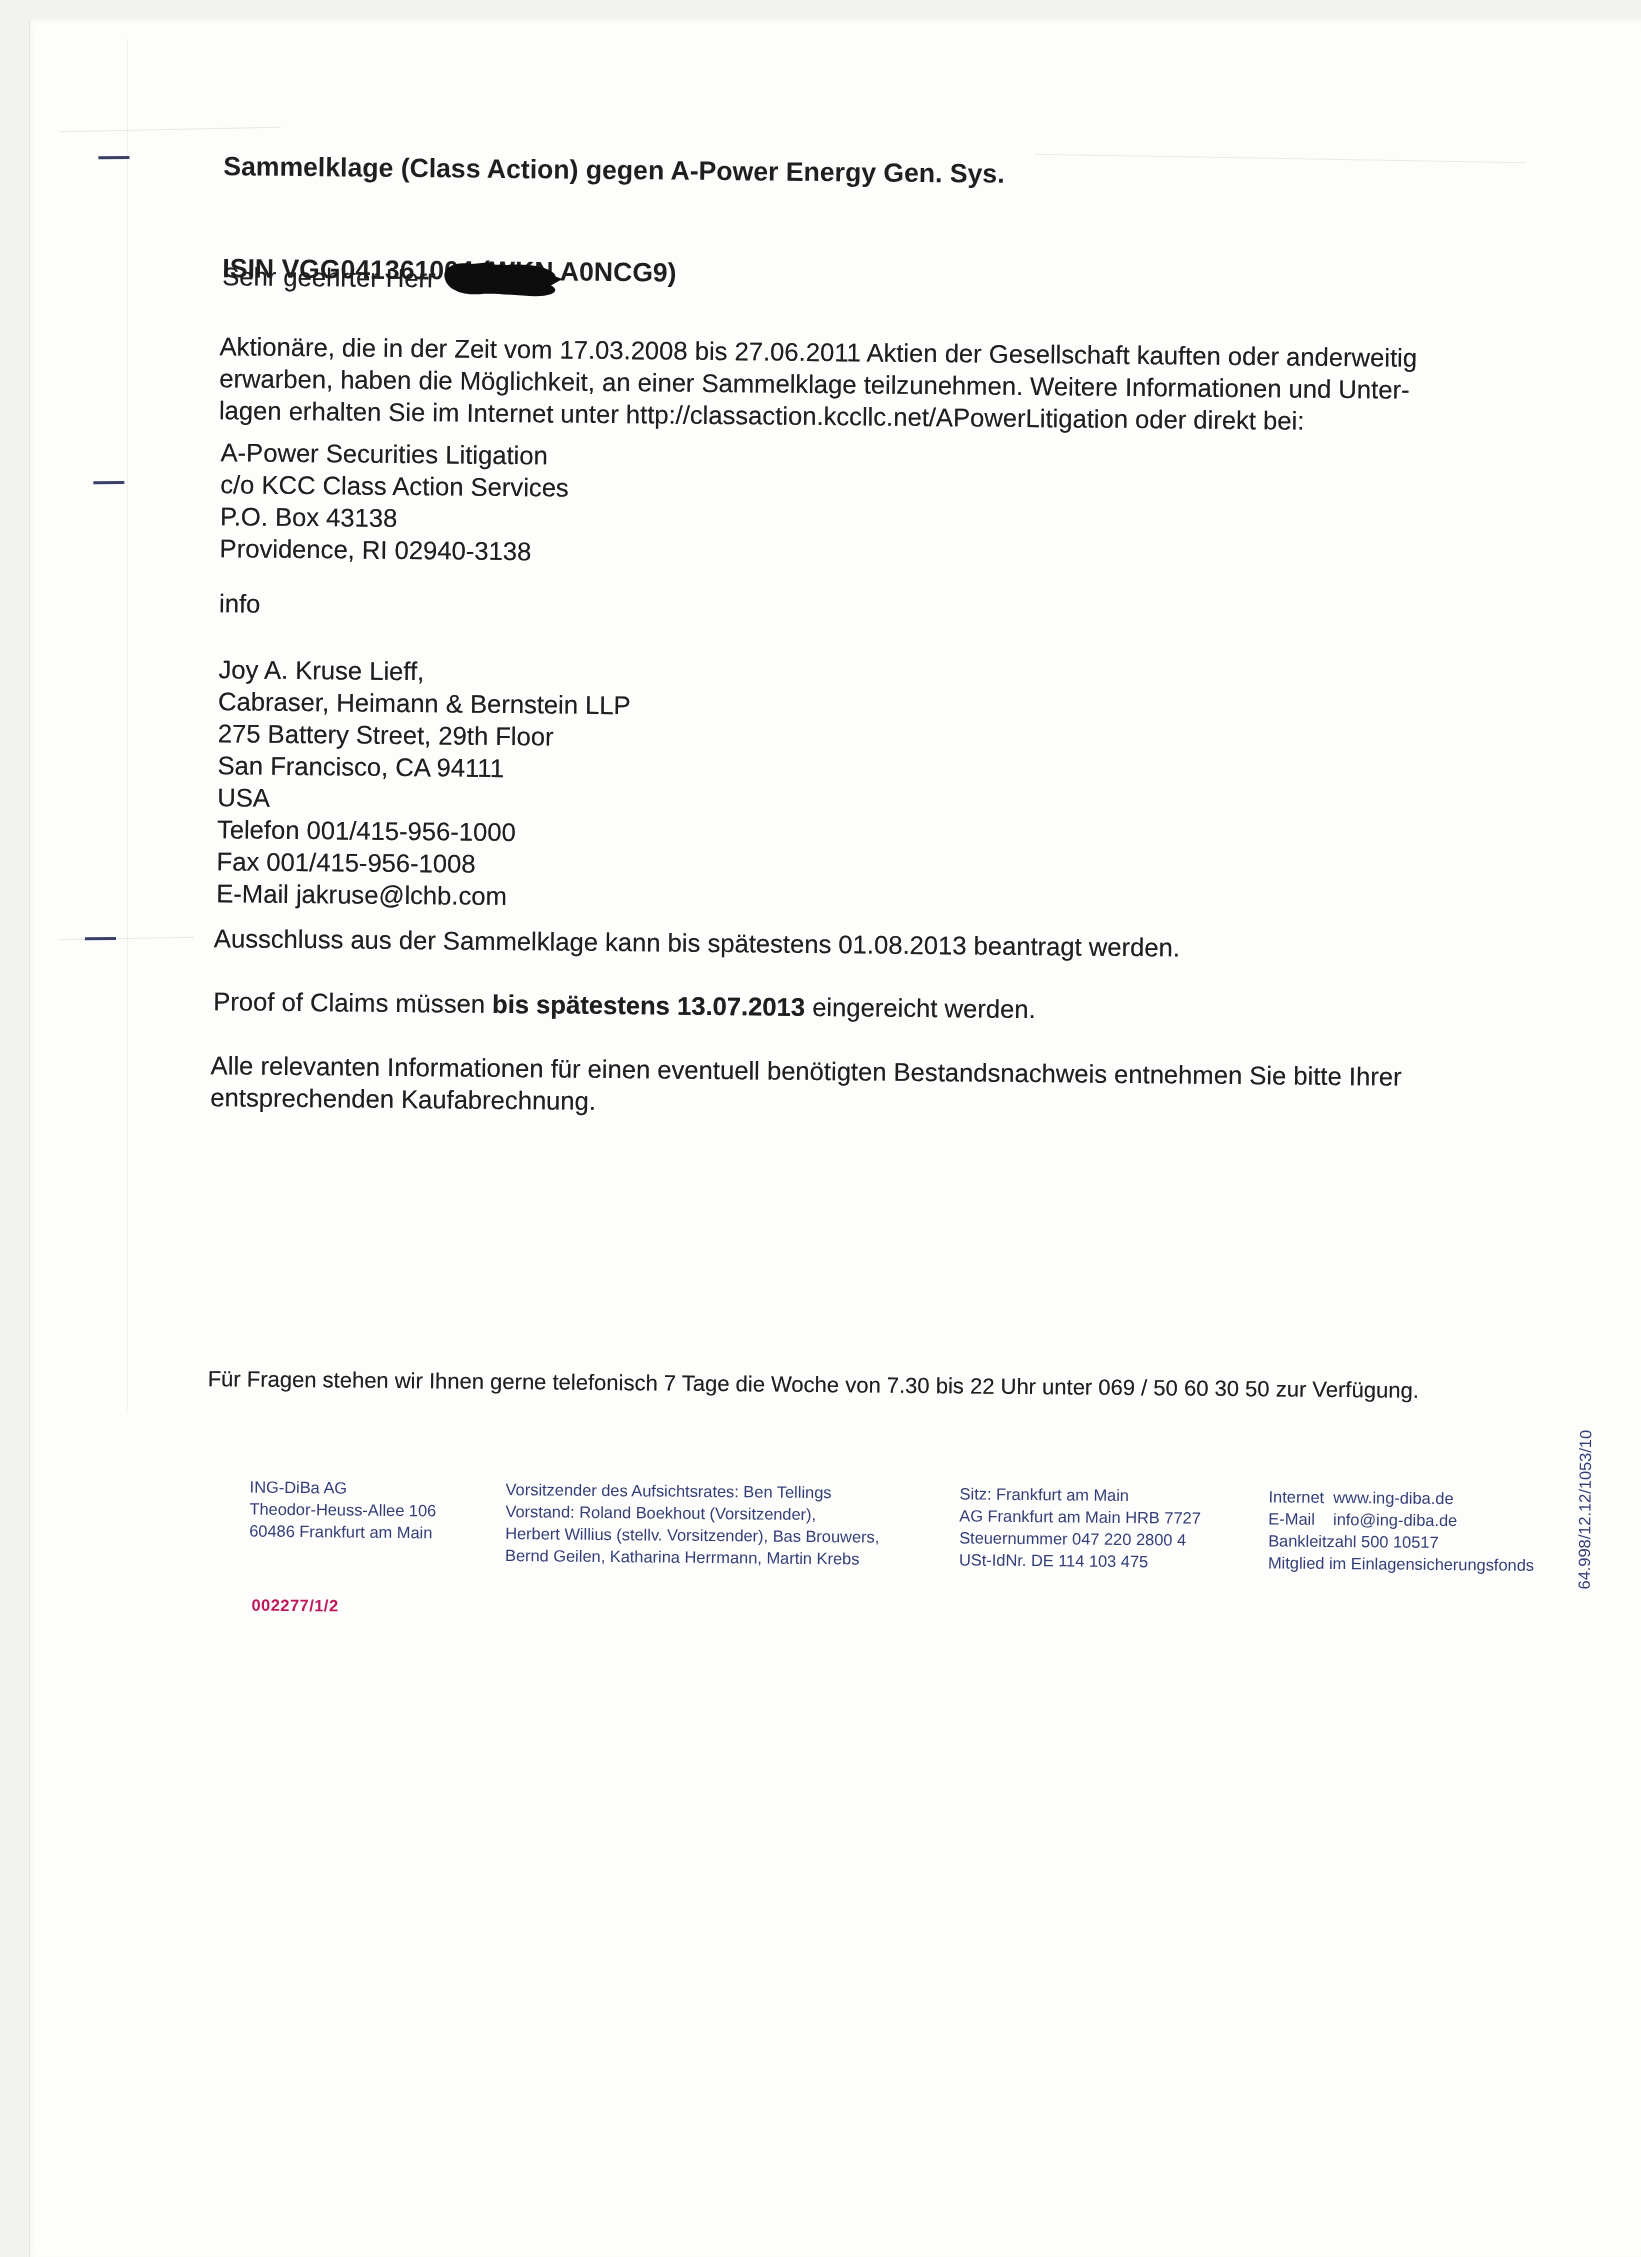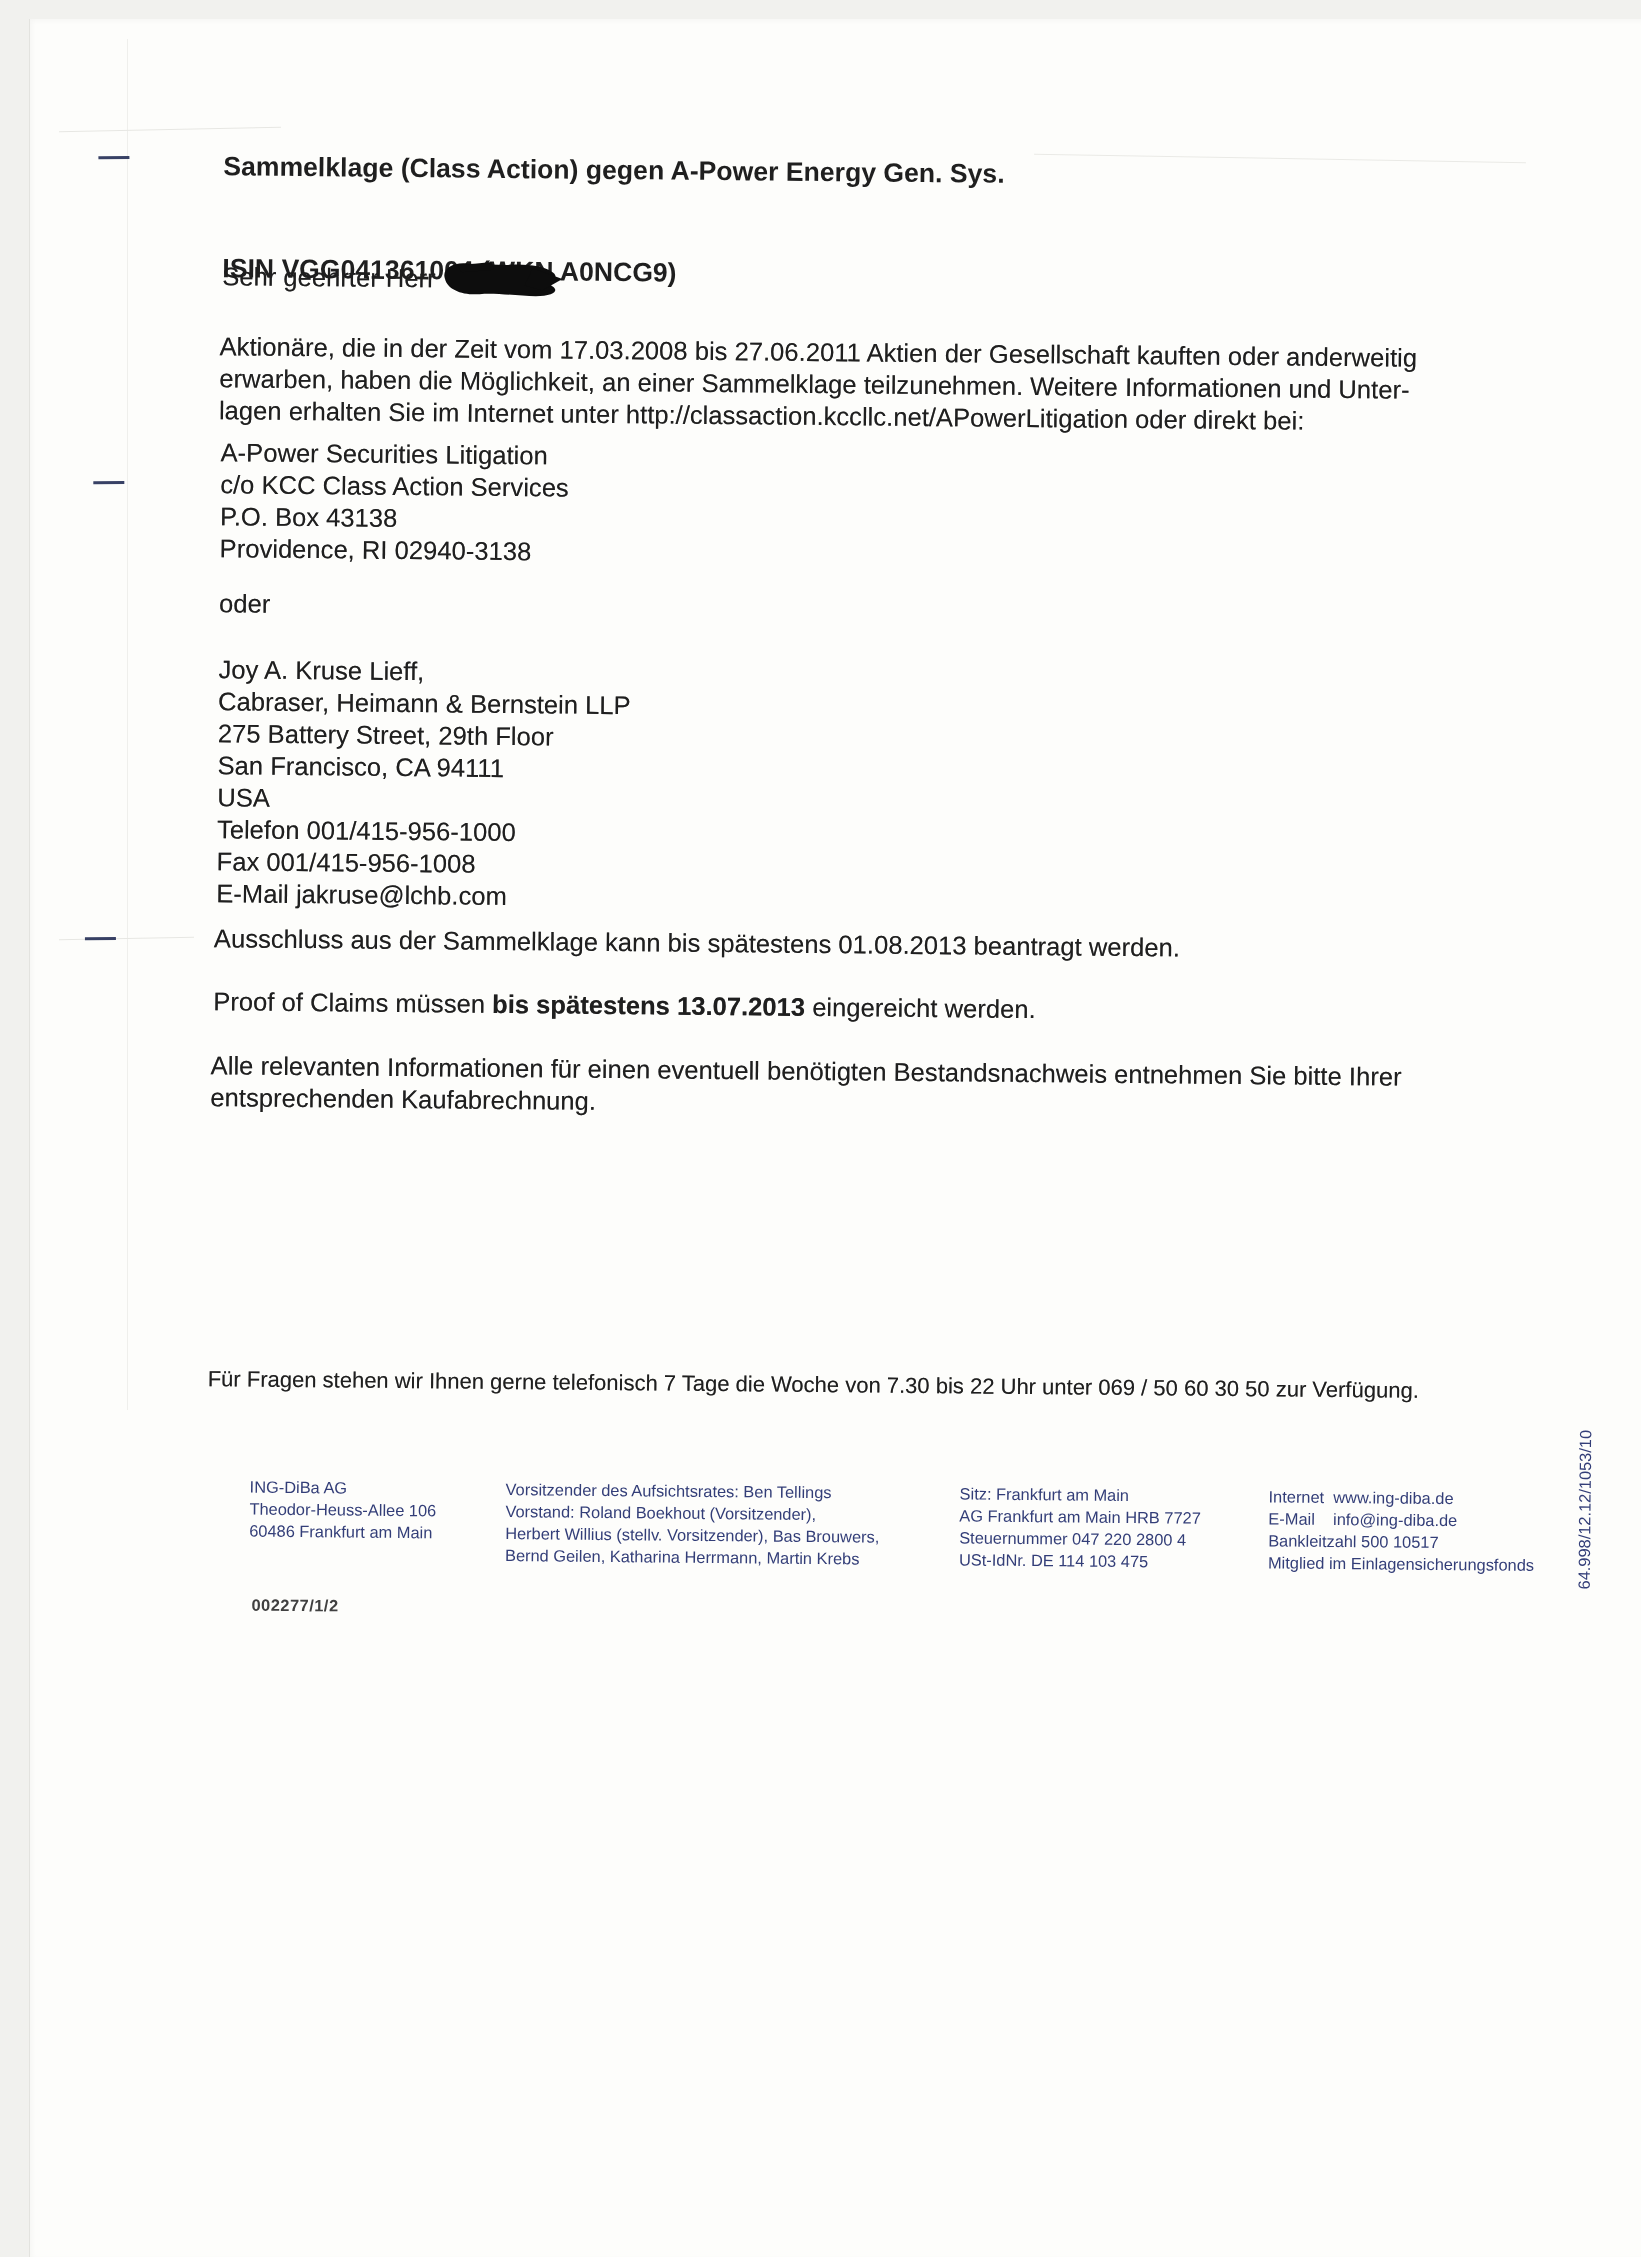--- a/index.html
+++ b/index.html
@@ -32,21 +32,21 @@
   .exclusion{position:absolute;left:222px;top:922px;white-space:pre;}
   .proof{position:absolute;left:222px;top:985px;white-space:pre;}
   .proof .bold{font-weight:bold;}
   .info{position:absolute;left:220px;top:1049px;}
   .service{position:absolute;left:220px;top:1365px;font-size:22px;line-height:27px;white-space:pre;text-shadow:0 0 0.5px rgba(25,25,25,0.5);}
   .footer-col{position:absolute;top:1475px;color:#333e78;font-size:16.4px;line-height:22px;}
   .fc1{left:263px;}
   .fc2{left:519px;}
   .fc3{left:973px;}
   .fc4{left:1282px;}
-  .doc-code{position:absolute;left:266px;top:1595px;font-size:16.4px;font-weight:bold;color:#404040;letter-spacing:0.5px;}
+  .doc-code{position:absolute;left:266px;top:1595px;font-size:16.4px;font-weight:bold;color:#be185d;letter-spacing:0.5px;}
   .vertical-code{
     position:absolute;left:1589px;top:1576px;
     transform:rotate(-90deg);transform-origin:0 0;
     color:#333e78;font-size:16.4px;white-space:pre;
   }
   .fold-mark{position:absolute;height:2.9px;width:31px;background:#222c54;opacity:0.9;}
   .fm1{left:99px;top:157px;transform:rotate(-1deg);}
   .fm2{left:97px;top:482px;transform:rotate(-1deg);}
   .fm3{left:93px;top:938px;transform:rotate(-1deg);}
   .crease{position:absolute;height:1px;background:#e7e7e3;}
@@ -93,21 +93,21 @@
     <span class="line">lagen erhalten Sie im Internet unter http://classaction.kccllc.net/APowerLitigation oder direkt bei:</span>
   </div>
 
   <div class="addr1 letter-text">
     <span class="line">A-Power Securities Litigation</span>
     <span class="line">c/o KCC Class Action Services</span>
     <span class="line">P.O. Box 43138</span>
     <span class="line">Providence, RI 02940-3138</span>
   </div>
 
-  <div class="connector letter-text">oder</div>
+  <div class="connector letter-text">info</div>
 
   <div class="addr2 letter-text">
     <span class="line">Joy A. Kruse Lieff,</span>
     <span class="line">Cabraser, Heimann &amp; Bernstein LLP</span>
     <span class="line">275 Battery Street, 29th Floor</span>
     <span class="line">San Francisco, CA 94111</span>
     <span class="line">USA</span>
     <span class="line">Telefon 001/415-956-1000</span>
     <span class="line">Fax 001/415-956-1008</span>
     <span class="line">E-Mail jakruse@lchb.com</span>

